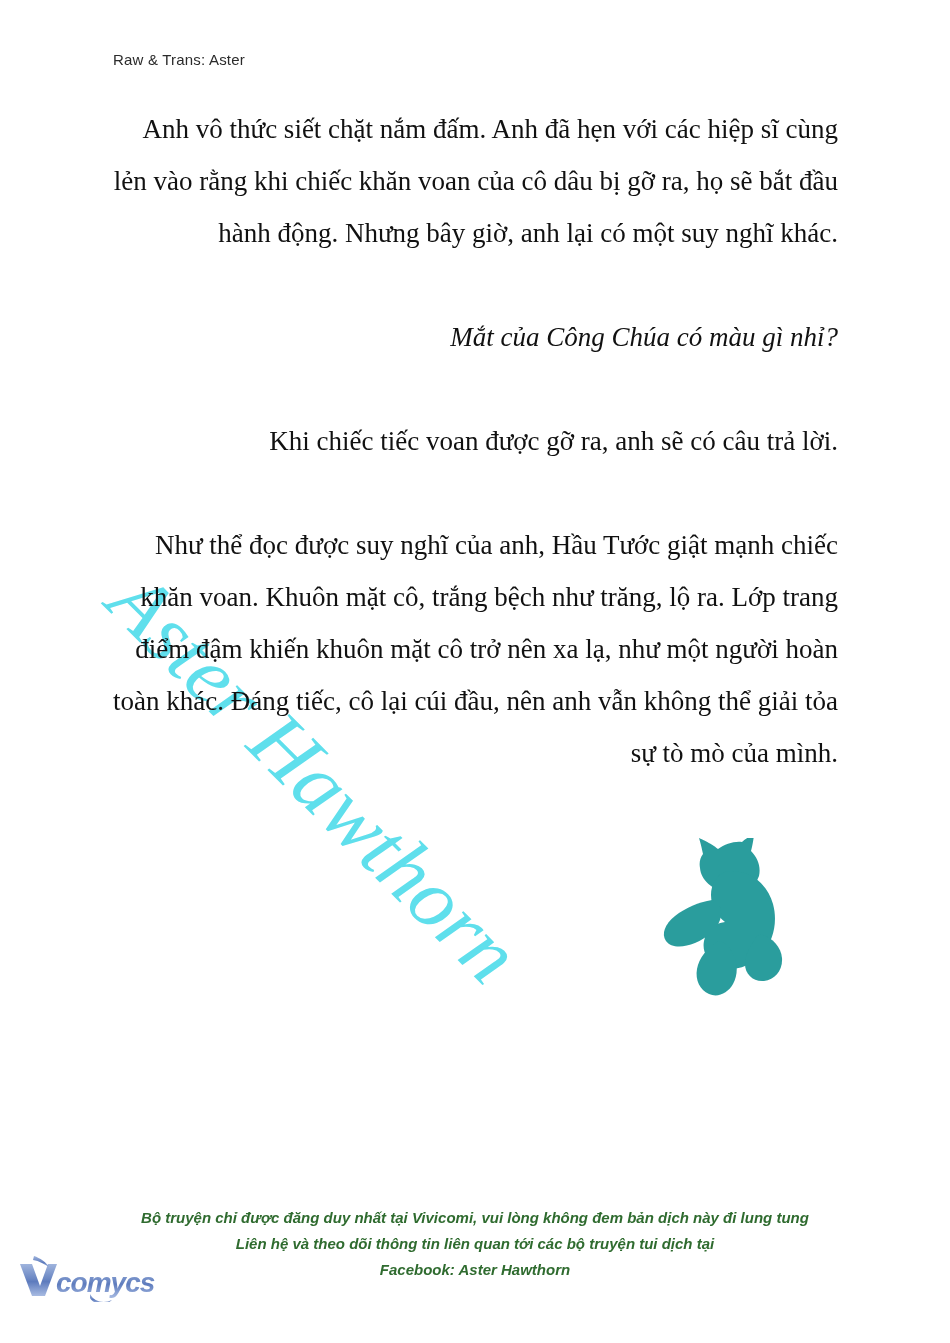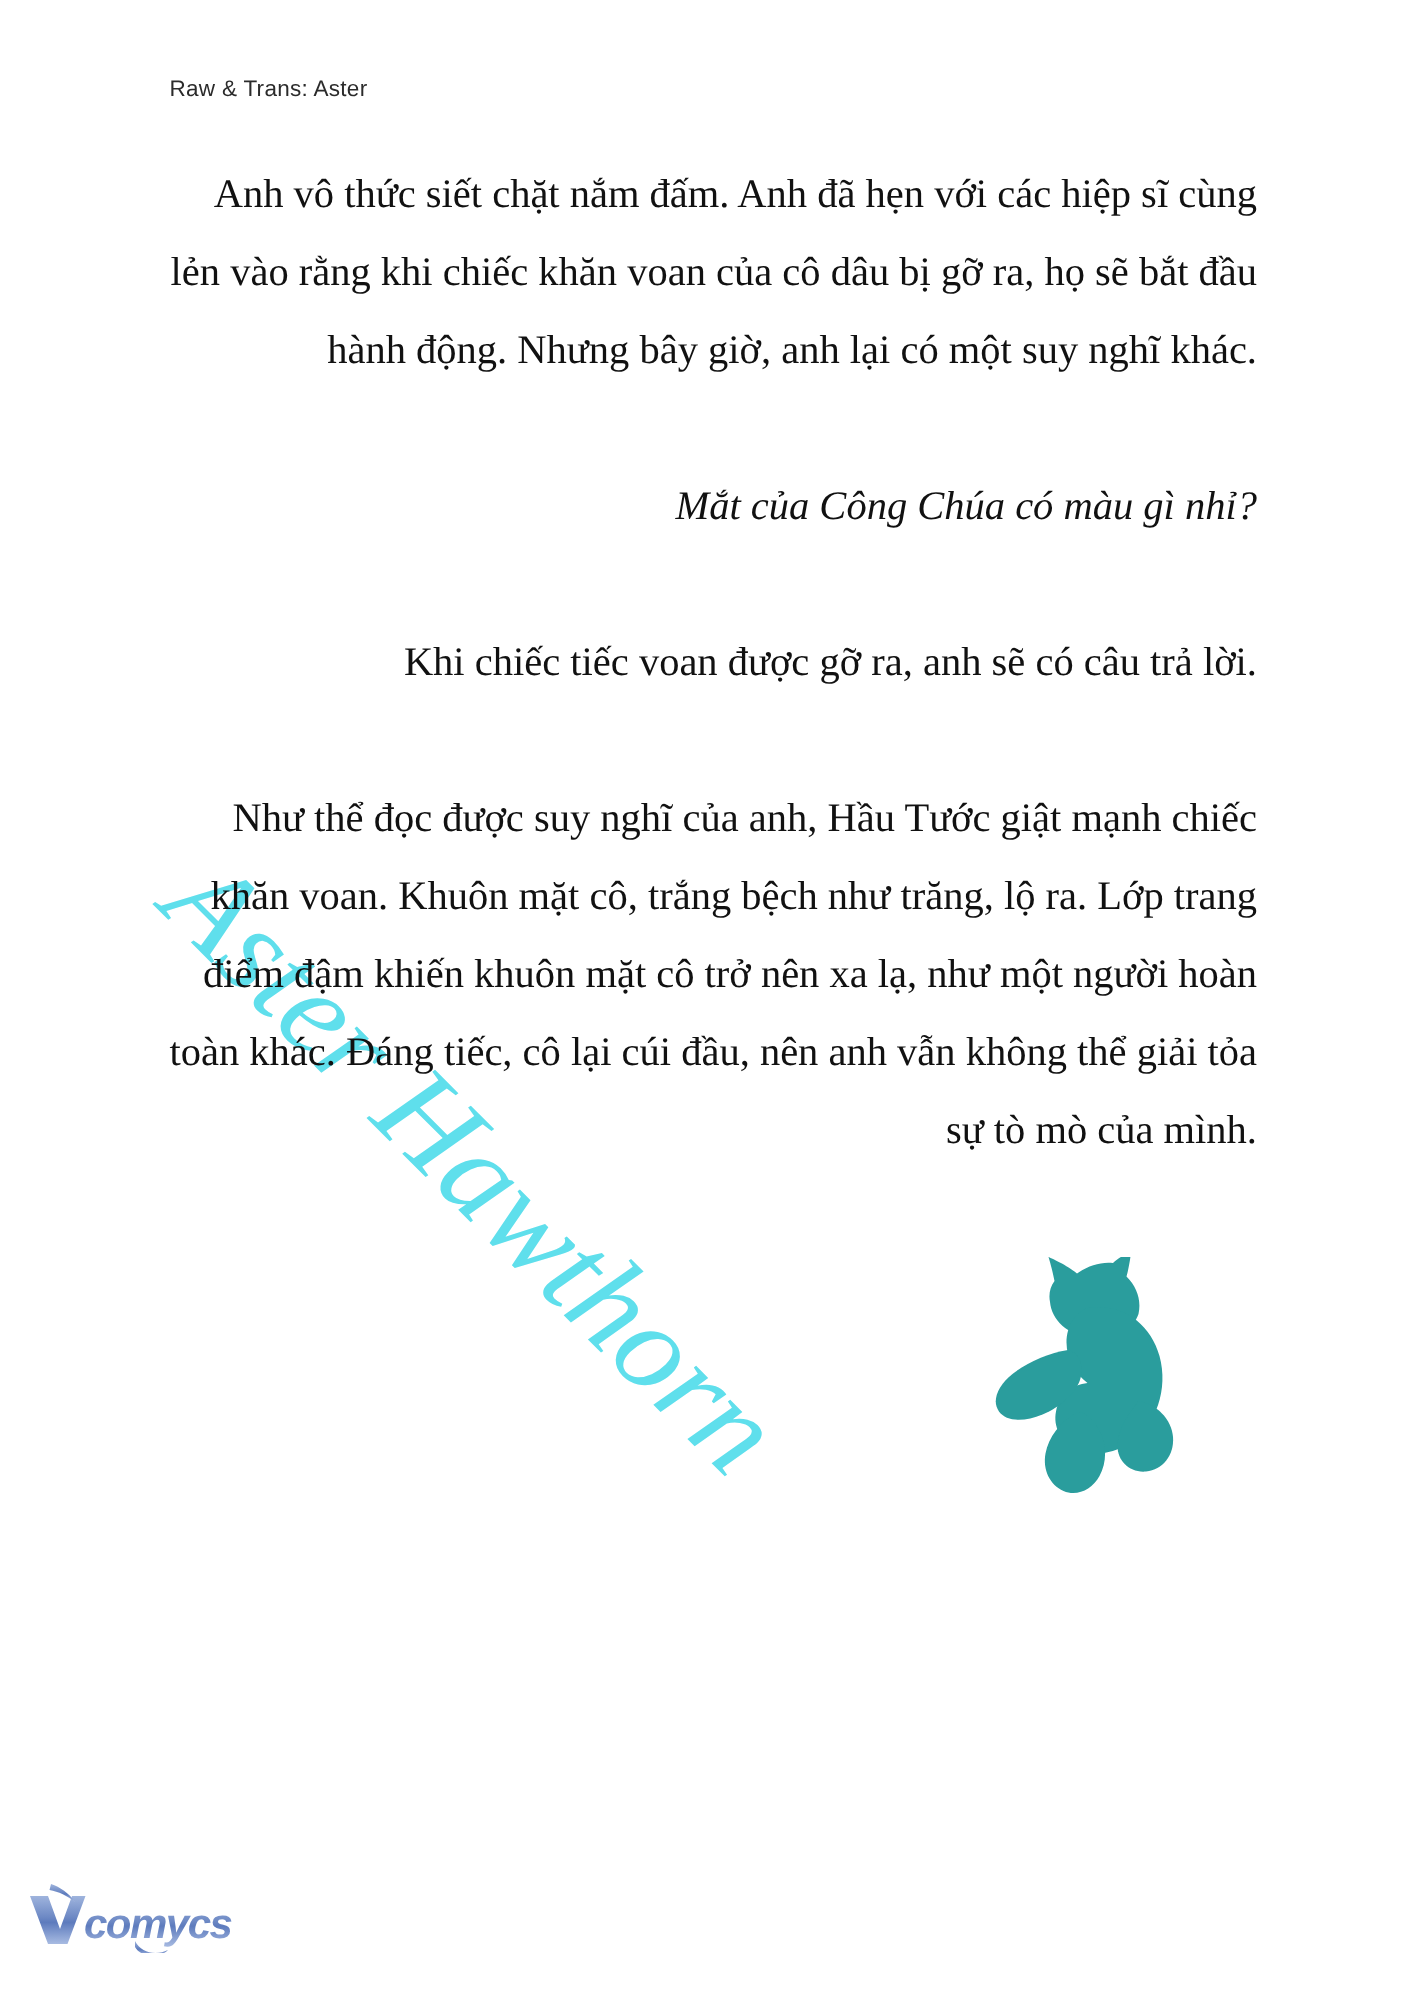--- a/index.html
+++ b/index.html
@@ -186,20 +186,25 @@
     </svg>
   </div>
 
   <div class="content">
     <p class="para">Anh vô thức siết chặt nắm đấm. Anh đã hẹn với các hiệp sĩ cùng lẻn vào rằng khi chiếc khăn voan của cô dâu bị gỡ ra, họ sẽ bắt đầu hành động. Nhưng bây giờ, anh lại có một suy nghĩ khác.</p>
     <p class="para italic">Mắt của Công Chúa có màu gì nhỉ?</p>
     <p class="para">Khi chiếc tiếc voan được gỡ ra, anh sẽ có câu trả lời.</p>
     <p class="para">Như thể đọc được suy nghĩ của anh, Hầu Tước giật mạnh chiếc khăn voan. Khuôn mặt cô, trắng bệch như trăng, lộ ra. Lớp trang điểm đậm khiến khuôn mặt cô trở nên xa lạ, như một người hoàn toàn khác. Đáng tiếc, cô lại cúi đầu, nên anh vẫn không thể giải tỏa sự tò mò của mình.</p>
   </div>
 
+  <div class="footer-credit">
+    <div class="line">Bộ truyện chỉ được đăng duy nhất tại Vivicomi, vui lòng không đem bản dịch này đi lung tung</div>
+    <div class="line">Liên hệ và theo dõi thông tin liên quan tới các bộ truyện tui dịch tại</div>
+    <div class="line">Facebook: Aster Hawthorn</div>
+  </div>
 
   <div class="site-logo">
     <svg viewBox="0 0 150 50" xmlns="http://www.w3.org/2000/svg" aria-hidden="true">
       <defs>
         <linearGradient id="lg" x1="0" y1="0" x2="0" y2="1">
           <stop offset="0%" stop-color="#9fb4dd"></stop>
           <stop offset="45%" stop-color="#6c88c4"></stop>
           <stop offset="55%" stop-color="#5d7bbd"></stop>
           <stop offset="100%" stop-color="#a8bbe2"></stop>
         </linearGradient>

